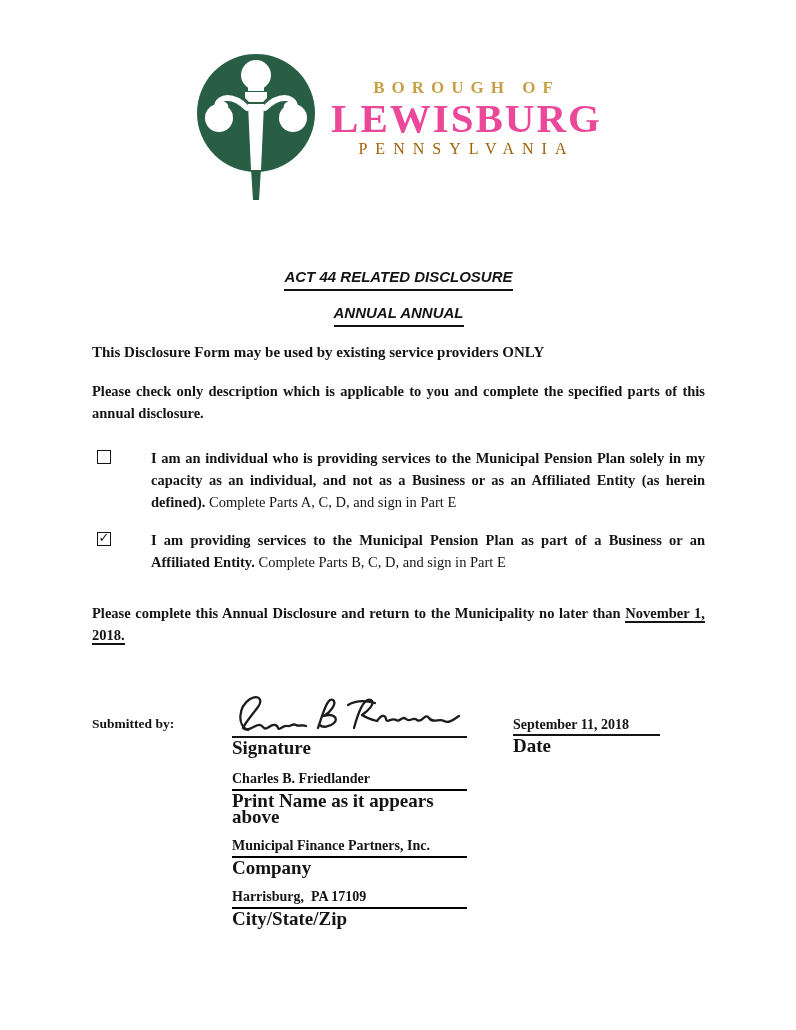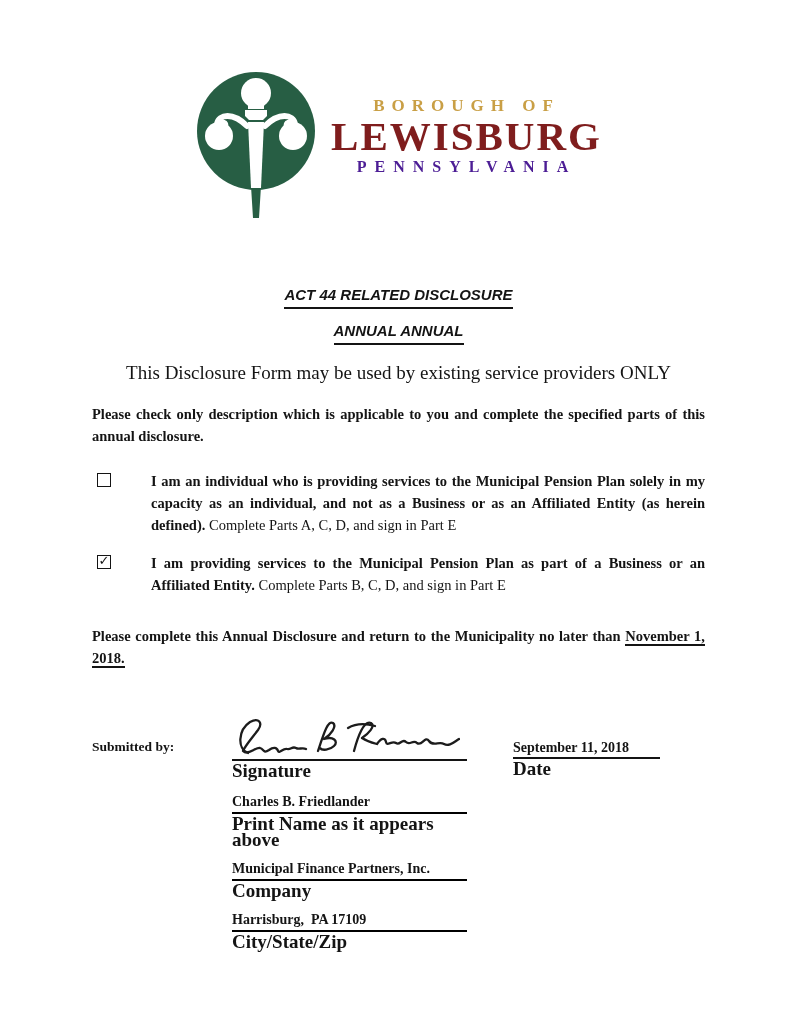--- a/index.html
+++ b/index.html
@@ -1,39 +1,39 @@
 <!DOCTYPE html>
 <html><head>
 <meta charset="utf-8">
 <style>
   html,body{margin:0;padding:0;background:#ffffff;}
   .page{
     position:relative;
     width:796px;height:969px;
-    margin:18px auto;
+    margin:0 auto;
     background:#ffffff;
     font-family:"Liberation Serif", serif;
     color:#141414;
     box-sizing:border-box;
     padding:0 91px 0 92px;
     overflow:hidden;
   }
   
   .logo{display:flex;justify-content:center;align-items:flex-start;margin-top:52px;height:152px;}
   .emblem{width:122px;height:152px;flex:0 0 auto;}
   .logo-text{margin-left:14px;padding-top:26px;text-align:center;}
   .logo-line1{font-size:17px;letter-spacing:7px;color:#c99f45;font-weight:600;}
-  .logo-line2{font-size:41px;line-height:40px;letter-spacing:2px;color:#7f1d1d;font-weight:600;}
-  .logo-line3{font-size:16px;letter-spacing:8px;color:#4c1d95;font-weight:700;margin-top:2px;}
+  .logo-line2{font-size:41px;line-height:40px;letter-spacing:2px;color:#ec4899;font-weight:600;}
+  .logo-line3{font-size:16px;letter-spacing:8px;color:#a16207;font-weight:400;margin-top:2px;}
   
   .title-block{margin-top:62px;text-align:center;font-family:"Liberation Sans", sans-serif;}
   .title-line{display:inline-block;font-size:15px;font-weight:bold;font-style:italic;
     border-bottom:2px solid #141414;padding-bottom:1px;line-height:22px;}
   .title-line.second{margin-top:11px;}
-  .subtitle{margin-top:17px;text-align:center;font-size:19px;font-weight:normal;}
+  .subtitle{margin-top:17px;text-align:left;font-size:15px;font-weight:bold;}
   
   .para{font-size:14.5px;font-weight:bold;line-height:22px;text-align:justify;}
   .intro{margin-top:19px;}
   .deadline{margin-top:29px;}
   .deadline .ul{border-bottom:2px solid #141414;}
   
   .options{margin-top:23px;padding-left:5px;}
   .option{display:flex;align-items:flex-start;}
   .option + .option{margin-top:16px;}
   .cb{flex:0 0 auto;width:12px;height:12px;border:1.6px solid #141414;margin-top:3px;

